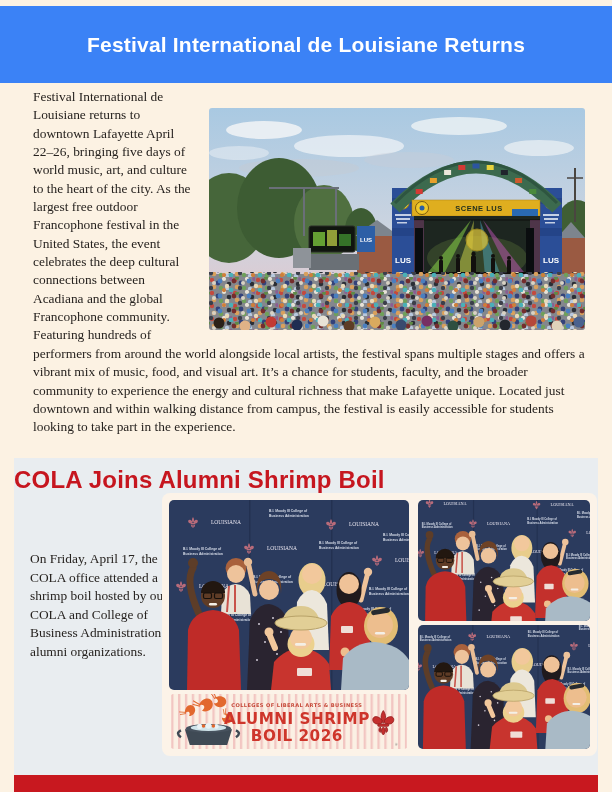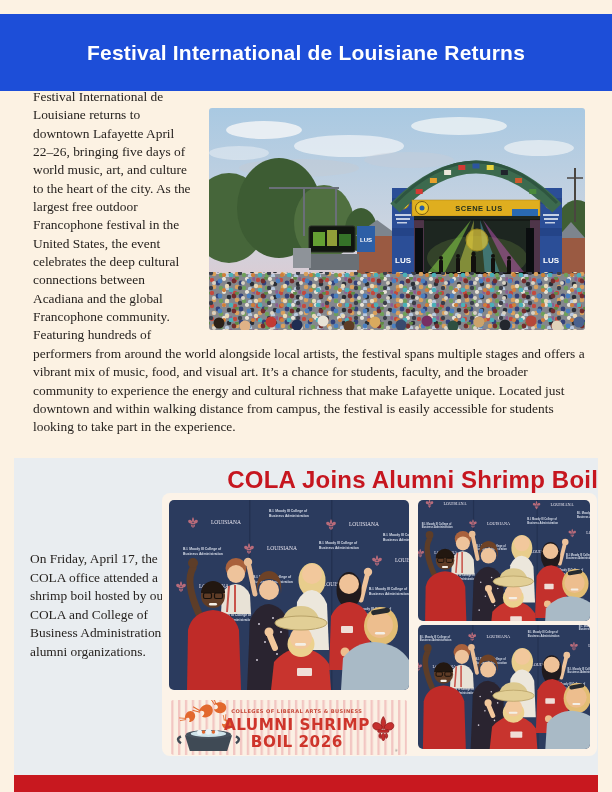--- a/index.html
+++ b/index.html
@@ -1,37 +1,37 @@
 <!DOCTYPE html>
 <html><head>
 <meta charset="utf-8">
 <style>
   html,body{margin:0;padding:0;background:#fcf2e3;}
   .page{position:relative;width:612px;height:792px;background:#fcf2e3;overflow:hidden;
         font-family:"Liberation Serif", serif;color:#26221f;}
   
-  .header-banner{position:absolute;left:0;top:14px;width:612px;height:77px;background:#1d4ed8;
+  .header-banner{position:absolute;left:0;top:6px;width:612px;height:77px;background:#3b82f6;
         display:flex;flex-direction:column;justify-content:center;align-items:center;}
   .header-banner .t{font-family:"Liberation Sans", sans-serif;font-weight:bold;font-size:21px;
         line-height:28px;color:#ffffff;text-align:center;letter-spacing:.2px;}
   
   .article1{position:absolute;left:33px;top:88px;width:552px;font-size:13.4px;line-height:18.35px;}
   .article1 p{margin:0;}
   .festival-photo{float:right;width:376px;height:222px;margin:20px 0 8px 12px;border-radius:3px;
         overflow:hidden;display:block;}
   
   .panel{position:absolute;left:14px;top:458px;width:584px;height:334px;background:#e9edf0;}
-  .panel h2{margin:8px 0 0 0;text-align:right;font-family:"Liberation Sans", sans-serif;
+  .panel h2{margin:8px 0 0 0;text-align:left;font-family:"Liberation Sans", sans-serif;
         font-weight:bold;font-size:24px;color:#c6161f;letter-spacing:.2px;}
   .shrimp-text{position:absolute;left:16px;top:92px;width:152px;font-size:13.4px;line-height:18.5px;}
   .collage{position:absolute;left:148px;top:35px;width:435px;height:263px;background:#fcf3e8;
         border-radius:8px;}
   .collage .ph{position:absolute;overflow:hidden;border-radius:5px;}
   .ph-main{left:7px;top:7px;width:240px;height:190px;}
-  .ph-banner{left:7px;top:207px;width:240px;height:55px;border-radius:4px;text-align:right;}
+  .ph-banner{left:7px;top:201px;width:240px;height:55px;border-radius:4px;text-align:right;}
   .ph-r1{left:256px;top:7px;width:172px;height:121px;}
   .ph-r2{left:256px;top:132px;width:172px;height:124px;}
   .collage svg{display:block;width:100%;height:100%;}
   .red-footer{position:absolute;left:0;bottom:0;width:100%;height:17px;background:#c8181f;}
   .defs-holder{position:absolute;width:0;height:0;overflow:hidden;}
 </style>
 </head>
 <body>
 
 <div class="page">

